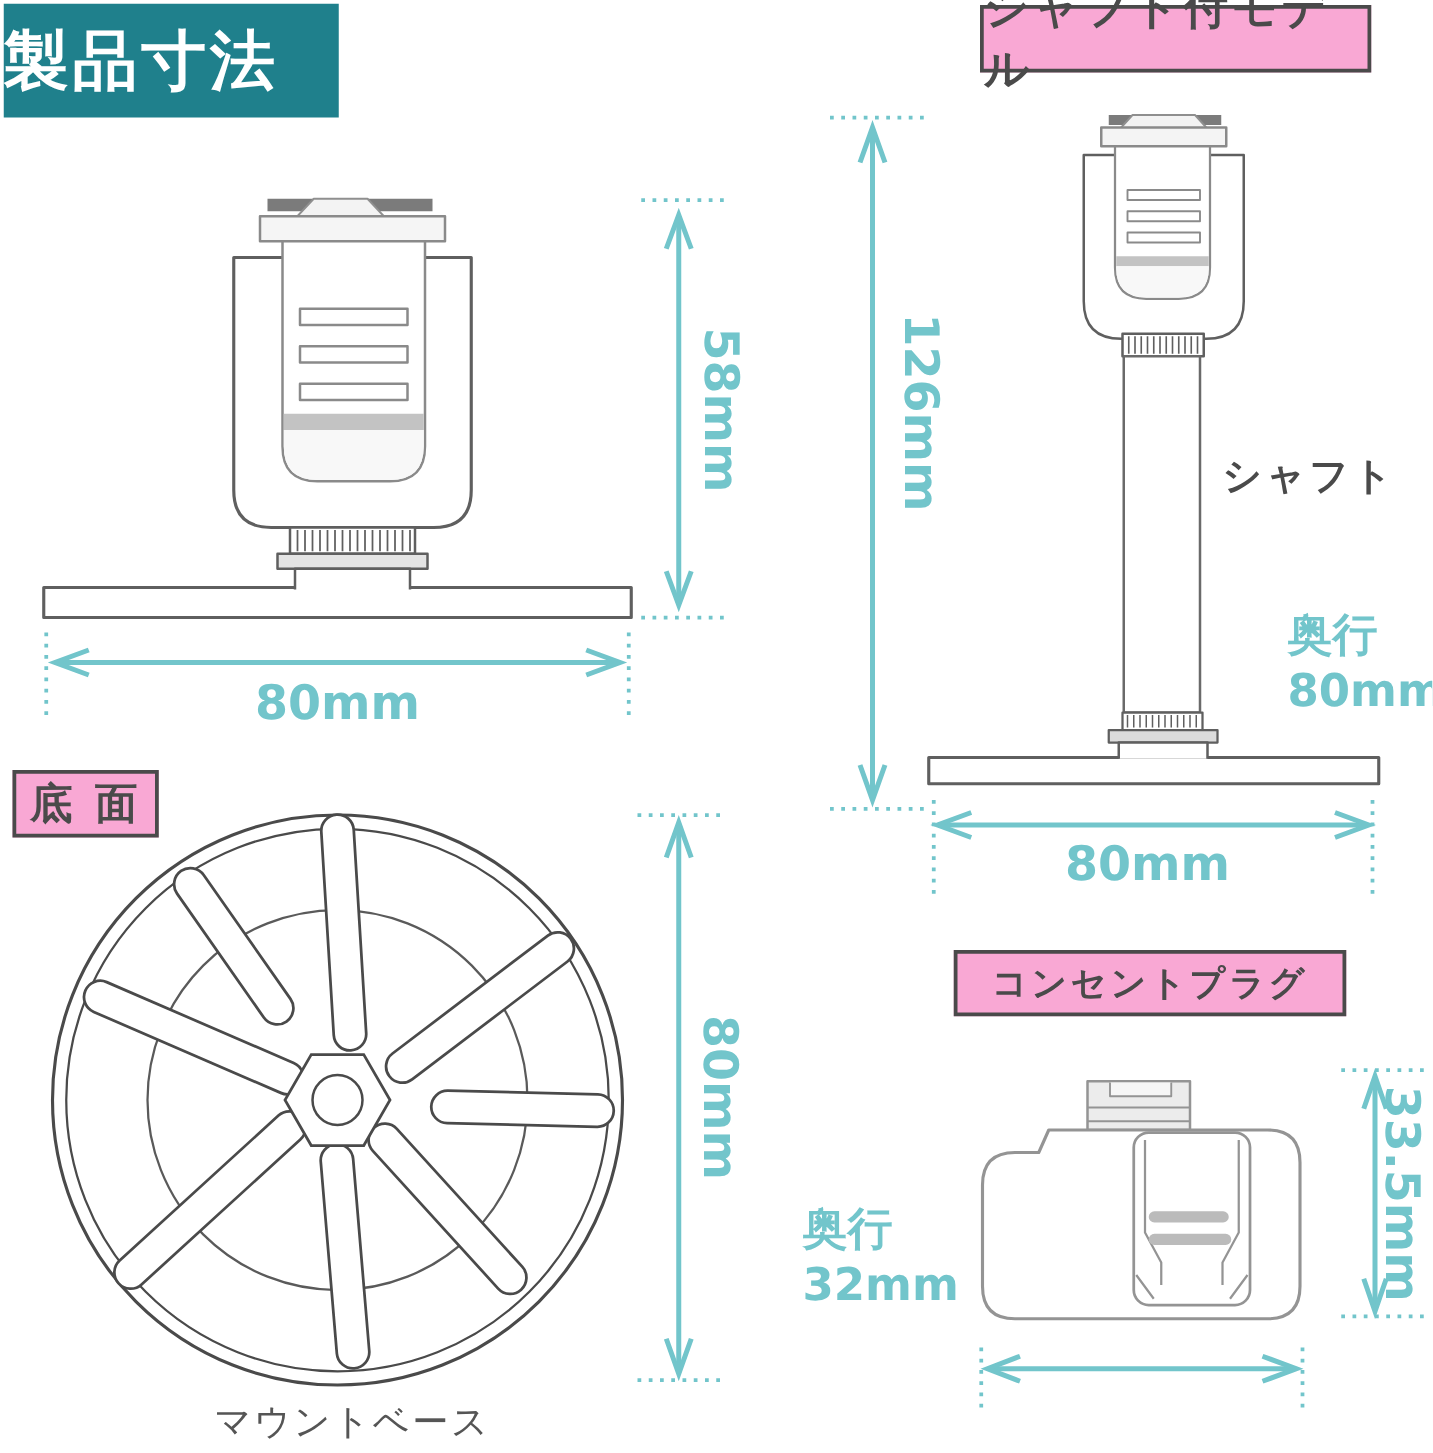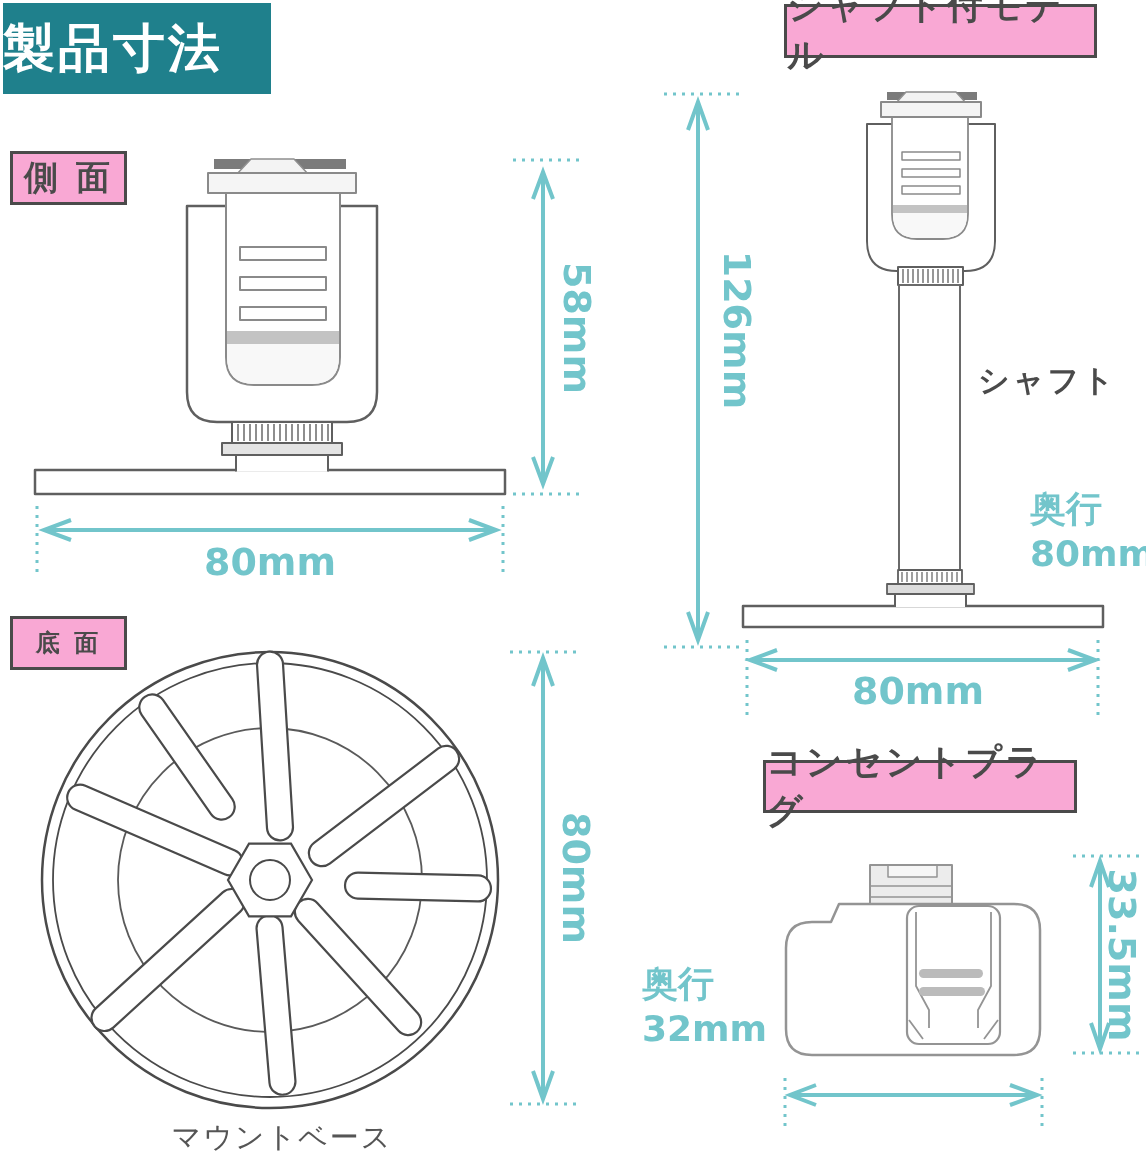--- a/index.html
+++ b/index.html
@@ -13,23 +13,23 @@
     background:#1F808C; color:#ffffff;
     display:flex; align-items:center; justify-content:flex-start;
     font-size:52px; font-weight:bold; letter-spacing:3px;
   }
   .label-box {
     position:absolute; background:#f9a8d4; border:3px solid #4a4a4a; color:#4a4a4a;
     display:flex; align-items:center; justify-content:center;
     font-weight:bold; letter-spacing:3px;
   }
   #box-side   { left:10px;  top:151px; width:117px; height:54px; font-size:34px; }
-  #box-bottom { left:10px;  top:616px; width:117px; height:54px; font-size:24px; }
+  #box-bottom { left:10px;  top:616px; width:117px; height:54px; font-size:34px; }
   #box-shaft  { left:784px; top:4px;   width:313px; height:54px; font-size:36px; }
-  #box-plug   { left:763px; top:760px; width:314px; height:53px; font-size:36px; }
+  #box-plug   { left:763px; top:760px; width:314px; height:53px; font-size:28px; }
 
   .dim {
     position:absolute; color:#72C5CB; font-weight:bold; font-size:38px;
     white-space:nowrap; transform:translate(-50%,-50%);
   }
   .dim.vert { transform:translate(-50%,-50%) rotate(90deg); }
 
   .depth {
     position:absolute; color:#72C5CB; font-weight:bold; font-size:36px;
     text-align:left; line-height:45px; white-space:nowrap;
@@ -172,23 +172,20 @@
         <path d="M816,1085 L790,1095 L816,1105"></path>
           <path d="M1010,1085 L1037,1095 L1010,1105"></path>
       </g>
     </g>
   </svg>
 
   <div class="header-box">
     <span>製品寸法</span>
   </div>
 
-  <div class="label-box" id="box-side">
-    <span>側 面</span>
-  </div>
   <div class="label-box" id="box-bottom">
     <span>底 面</span>
   </div>
   <div class="label-box" id="box-shaft">
     <span>シャフト付モデル</span>
   </div>
   <div class="label-box" id="box-plug">
     <span>コンセントプラグ</span>
   </div>
 

